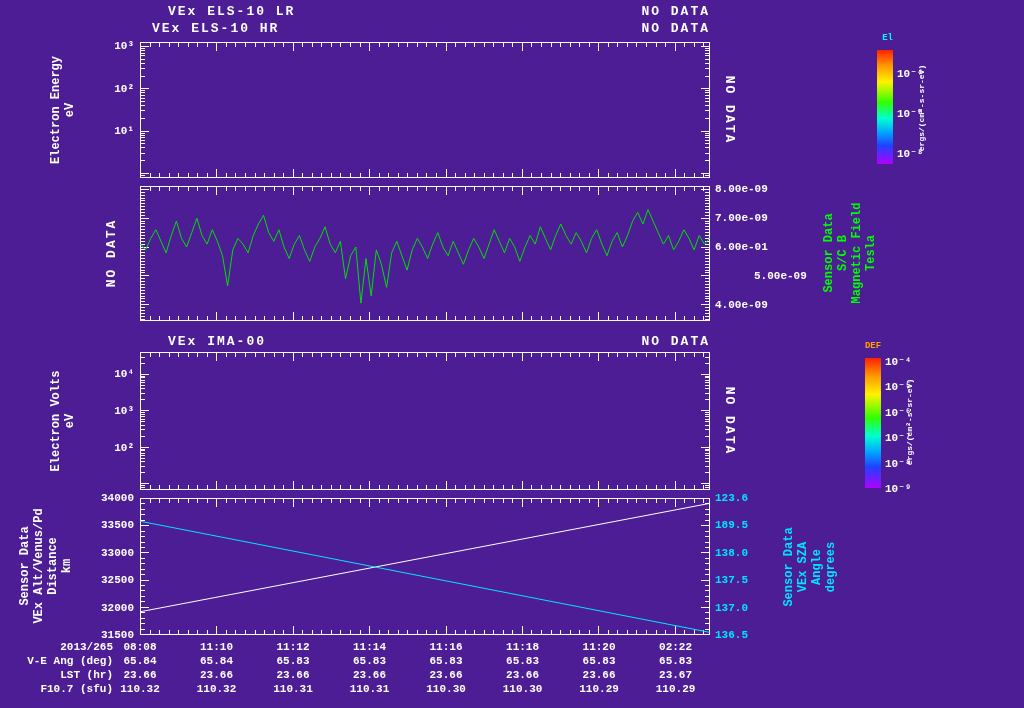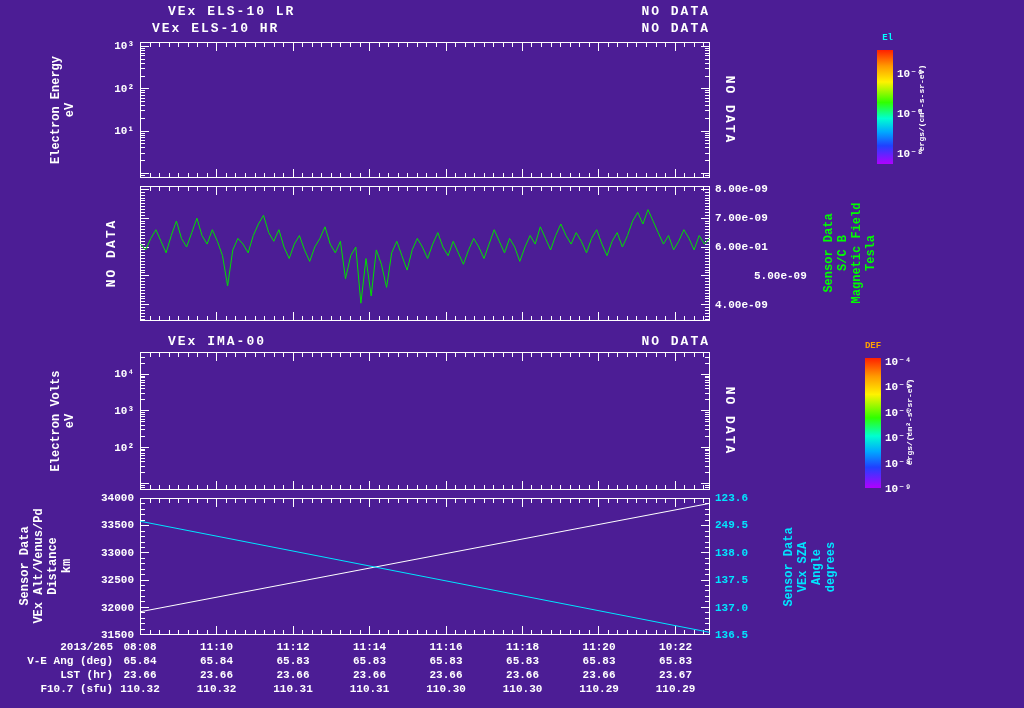--- a/index.html
+++ b/index.html
@@ -855,33 +855,33 @@
       <span class="lbl f12" style="left: 715px; top: 246.968px; transform: translate(0px, -50%);">6.00e-01</span>
       <span class="lbl f12" style="left: 715px; top: 276px; transform: translate(0px, -50%); margin-left: 39px;">5.00e-09</span>
       <span class="lbl f12" style="left: 715px; top: 305.032px; transform: translate(0px, -50%);">4.00e-09</span>
       <span class="lbl f12" style="left: 134px; top: 498px; transform: translate(-100%, -50%);">34000</span>
       <span class="lbl f12" style="left: 134px; top: 525.4px; transform: translate(-100%, -50%);">33500</span>
       <span class="lbl f12" style="left: 134px; top: 552.8px; transform: translate(-100%, -50%);">33000</span>
       <span class="lbl f12" style="left: 134px; top: 580.2px; transform: translate(-100%, -50%);">32500</span>
       <span class="lbl f12" style="left: 134px; top: 607.6px; transform: translate(-100%, -50%);">32000</span>
       <span class="lbl f12" style="left: 134px; top: 635px; transform: translate(-100%, -50%);">31500</span>
       <span class="lbl f12" style="left: 715px; top: 498px; color: rgb(0, 229, 255); transform: translate(0px, -50%);">123.6</span>
-      <span class="lbl f12" style="left: 715px; top: 525.4px; color: rgb(0, 229, 255); transform: translate(0px, -50%);">249.5</span>
+      <span class="lbl f12" style="left: 715px; top: 525.4px; color: rgb(0, 229, 255); transform: translate(0px, -50%);">189.5</span>
       <span class="lbl f12" style="left: 715px; top: 552.8px; color: rgb(0, 229, 255); transform: translate(0px, -50%);">138.0</span>
       <span class="lbl f12" style="left: 715px; top: 580.2px; color: rgb(0, 229, 255); transform: translate(0px, -50%);">137.5</span>
       <span class="lbl f12" style="left: 715px; top: 607.6px; color: rgb(0, 229, 255); transform: translate(0px, -50%);">137.0</span>
       <span class="lbl f12" style="left: 715px; top: 635px; color: rgb(0, 229, 255); transform: translate(0px, -50%);">136.5</span>
       <span class="lbl f12" style="left: 140px; top: 647px; transform: translate(-50%, -50%);">08:08</span>
       <span class="lbl f12" style="left: 216.51px; top: 647px; transform: translate(-50%, -50%);">11:10</span>
       <span class="lbl f12" style="left: 293.02px; top: 647px; transform: translate(-50%, -50%);">11:12</span>
       <span class="lbl f12" style="left: 369.53px; top: 647px; transform: translate(-50%, -50%);">11:14</span>
       <span class="lbl f12" style="left: 446.04px; top: 647px; transform: translate(-50%, -50%);">11:16</span>
       <span class="lbl f12" style="left: 522.55px; top: 647px; transform: translate(-50%, -50%);">11:18</span>
       <span class="lbl f12" style="left: 599.06px; top: 647px; transform: translate(-50%, -50%);">11:20</span>
-      <span class="lbl f12" style="left: 675.57px; top: 647px; transform: translate(-50%, -50%);">10:22</span>
+      <span class="lbl f12" style="left: 675.57px; top: 647px; transform: translate(-50%, -50%);">02:22</span>
       <span class="lbl f12" style="left: 113px; top: 647px; transform: translate(-100%, -50%);">2013/265</span>
       <span class="lbl f12" style="left: 113px; top: 661px; transform: translate(-100%, -50%);">V-E Ang (deg)</span>
       <span class="lbl f12" style="left: 140px; top: 661px; transform: translate(-50%, -50%);">65.84</span>
       <span class="lbl f12" style="left: 216.51px; top: 661px; transform: translate(-50%, -50%);">65.84</span>
       <span class="lbl f12" style="left: 293.02px; top: 661px; transform: translate(-50%, -50%);">65.83</span>
       <span class="lbl f12" style="left: 369.53px; top: 661px; transform: translate(-50%, -50%);">65.83</span>
       <span class="lbl f12" style="left: 446.04px; top: 661px; transform: translate(-50%, -50%);">65.83</span>
       <span class="lbl f12" style="left: 522.55px; top: 661px; transform: translate(-50%, -50%);">65.83</span>
       <span class="lbl f12" style="left: 599.06px; top: 661px; transform: translate(-50%, -50%);">65.83</span>
       <span class="lbl f12" style="left: 675.57px; top: 661px; transform: translate(-50%, -50%);">65.83</span>

